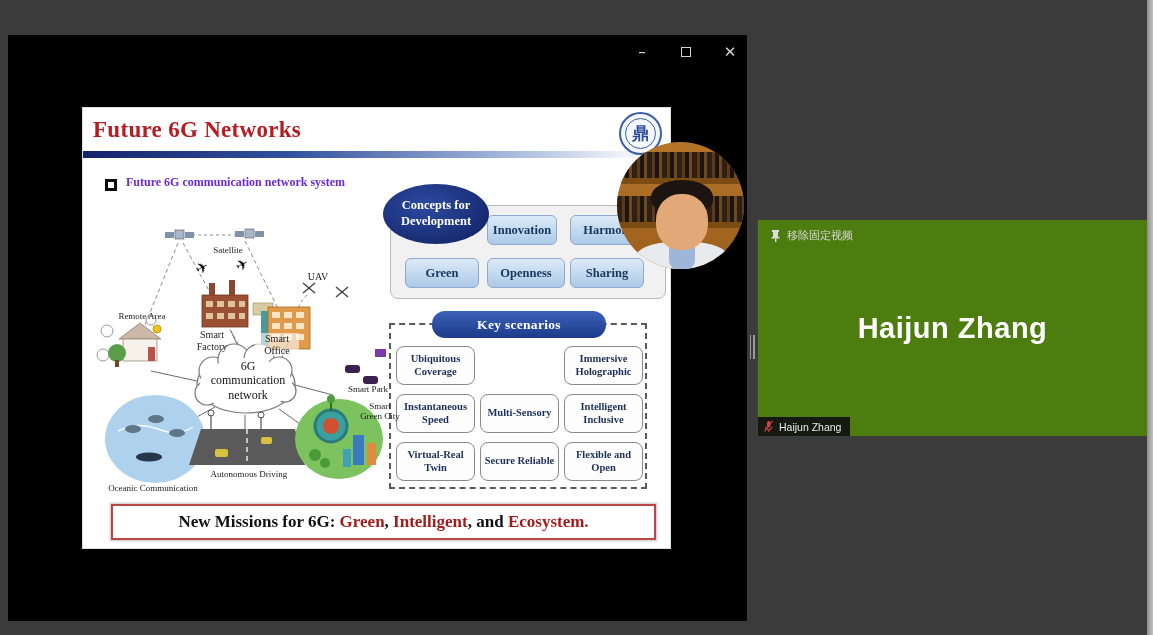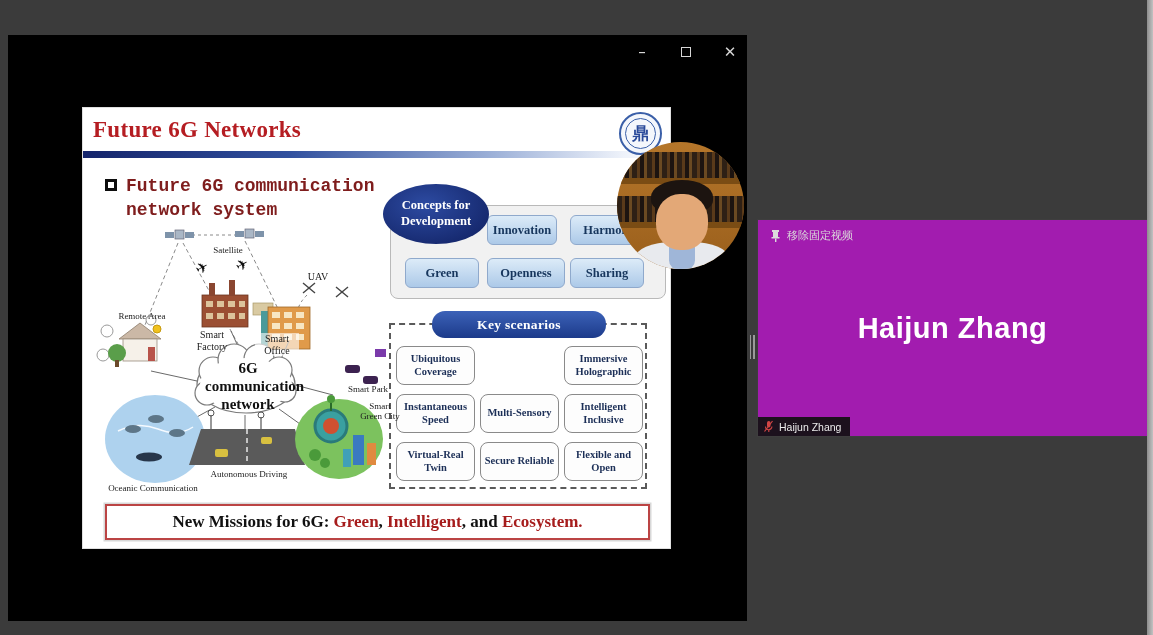--- a/index.html
+++ b/index.html
@@ -19,21 +19,21 @@
   .slide-title { position:absolute; left:10px; top:9px; font-size:23px; font-weight:bold; color:#b51d22; letter-spacing:0.3px; }
   .title-bar { position:absolute; left:0; top:43px; width:100%; height:7px;
                background:linear-gradient(to right,#14246b 0%,#31509e 35%,#9db1d8 70%,#eef2fa 92%,#fff 100%); }
   .logo { position:absolute; left:536px; top:4px; width:43px; height:43px; border-radius:50%;
           background:#f4f7fc; border:2px solid #3a5fa8; display:flex; align-items:center; justify-content:center; }
   .logo-inner { width:31px; height:31px; border-radius:50%; border:1px solid #3a5fa8; display:flex; align-items:center; justify-content:center;
                 color:#2a4a9a; font-size:17px; font-weight:bold; }
 
   .heading { position:absolute; left:22px; top:66px; display:flex; gap:9px; }
   .bullet-square { width:12px; height:12px; border:3px solid #0d0d0d; margin-top:5px; flex:0 0 auto; }
-  .heading-text { font-size:18px; font-weight:bold; color:#7f1d1d; line-height:1.35; width:250px;font-family:Liberation Mono, monospace; }
+  .heading-text { font-size:12px; font-weight:bold; color:#6d28d9; line-height:1.35; width:250px; }
 
   
   .concepts-panel { position:absolute; left:307px; top:97px; width:276px; height:94px; background:#f1f1f1;
                     border:1px solid #b9b9b9; border-radius:8px; }
   .concepts-ellipse { position:absolute; left:300px; top:76px; width:106px; height:60px; border-radius:50%;
                       background:radial-gradient(ellipse at 40% 35%, #2d4ba2, #16296f 75%);
                       display:flex; flex-direction:column; align-items:center; justify-content:center;
                       color:#fff; font-weight:bold; font-size:12.5px; line-height:1.25; z-index:2; }
   .cbtn { position:absolute; height:30px; border-radius:6px; border:1px solid #8fa9cc;
           background:linear-gradient(#dcebf8,#acc9e8); color:#17365d; font-weight:bold; font-size:12.5px;
@@ -42,49 +42,49 @@
   
   .scen-pill { position:absolute; left:349px; top:203px; width:174px; height:27px; border-radius:13px;
                background:linear-gradient(#3c62b8,#1c3a8a); color:#fff; font-weight:bold; font-size:13.5px;
                display:flex; align-items:center; justify-content:center; z-index:2; letter-spacing:0.3px; }
   .scen-box { position:absolute; left:306px; top:215px; width:258px; height:166px; border:2px dashed #5a5a5a; }
   .scell { position:absolute; width:79px; height:39px; background:#fdfdfd; border:1.5px solid #8a8a8a; border-radius:8px;
            color:#1c2f57; font-weight:bold; font-size:10.5px; line-height:1.18; text-align:center;
            display:flex; align-items:center; justify-content:center; padding:2px; }
 
   
-  .banner { position:absolute; left:22px; top:396px; width:545px; height:36px; border:2px solid #b44; box-shadow:0 0 0 1.5px #d8d8d8;
+  .banner { position:absolute; left:28px; top:396px; width:545px; height:36px; border:2px solid #b44; box-shadow:0 0 0 1.5px #d8d8d8;
             display:flex; align-items:center; justify-content:center; font-size:17px; font-weight:bold; color:#111; white-space:pre; }
   .banner .red { color:#a61c1c; }
 
   
   .diagram { position:absolute; left:10px; top:115px; width:312px; height:322px; }
   .dlabel { position:absolute; font-size:9px; color:#222; text-align:center; line-height:1.15; font-family:"Liberation Serif", serif; }
-  .cloud-text { position:absolute; left:112px; top:136px; width:86px; font-size:15px; font-weight:bold; color:#111;
+  .cloud-text { position:absolute; left:112px; top:136px; width:86px; font-size:12px; font-weight:normal; color:#111;
                 text-align:center; line-height:1.2; }
   .plane { position:absolute; font-size:15px; color:#111; transform:rotate(-28deg); font-family:"DejaVu Sans", sans-serif; }
 
   
   .cam-circle { position:absolute; left:609px; top:107px; width:127px; height:127px; border-radius:50%; overflow:hidden; z-index:5;
                 background:linear-gradient(#b5762a,#9a5f1c); }
   .shelf-band { position:absolute; left:0; width:100%; height:26px;
                 background:repeating-linear-gradient(90deg,#2e2015 0 5px,#5a3a1a 5px 8px,#1d1410 8px 12px,#6b4a22 12px 15px); }
   .shelf-edge { position:absolute; left:0; width:100%; height:6px; background:#7a4c14; }
   .person-hair { position:absolute; left:34px; top:38px; width:62px; height:34px; border-radius:50% 50% 40% 40%; background:#1c1410; }
   .person-face { position:absolute; left:39px; top:52px; width:52px; height:56px; border-radius:46%; background:#e3a877; }
   .person-body { position:absolute; left:18px; top:100px; width:94px; height:40px; border-radius:40% 40% 0 0; background:#e8eaee; }
   .person-collar { position:absolute; left:52px; top:104px; width:26px; height:24px; background:#9fb6d8; border-radius:0 0 40% 40%; }
 
   
   .splitter { position:absolute; left:747px; top:35px; width:10px; height:586px; display:flex; align-items:flex-start; justify-content:center; }
   .splitter-handle { margin-top:300px; display:flex; gap:2px; }
   .splitter-handle i { display:block; width:1.5px; height:24px; background:#9a9a9a; }
 
   
-  .tile { position:absolute; left:757px; top:219px; width:391px; height:218px; background:#a21caf; border:1px solid #3e3e3e; }
+  .tile { position:absolute; left:757px; top:219px; width:391px; height:218px; background:#4d7c0f; border:1px solid #3e3e3e; }
   .pin-row { position:absolute; left:12px; top:8px; display:flex; align-items:center; gap:6px; color:#dcdcdc; font-size:11px; cursor:default; }
   .big-name { position:absolute; inset:0; display:flex; align-items:center; justify-content:center;
               color:#fff; font-size:29px; font-weight:bold; letter-spacing:0.5px; }
   .name-tag { position:absolute; left:0; bottom:0; background:rgba(16,16,16,0.92); display:flex; align-items:center; gap:5px;
               padding:3px 9px 3px 5px; color:#ececec; font-size:10.5px; }
 
   
   .scroll-strip { position:absolute; left:1147px; top:0; width:6px; height:635px;
                   background:linear-gradient(to right,#8d8d8d,#c2c2c2); }
 </style>

